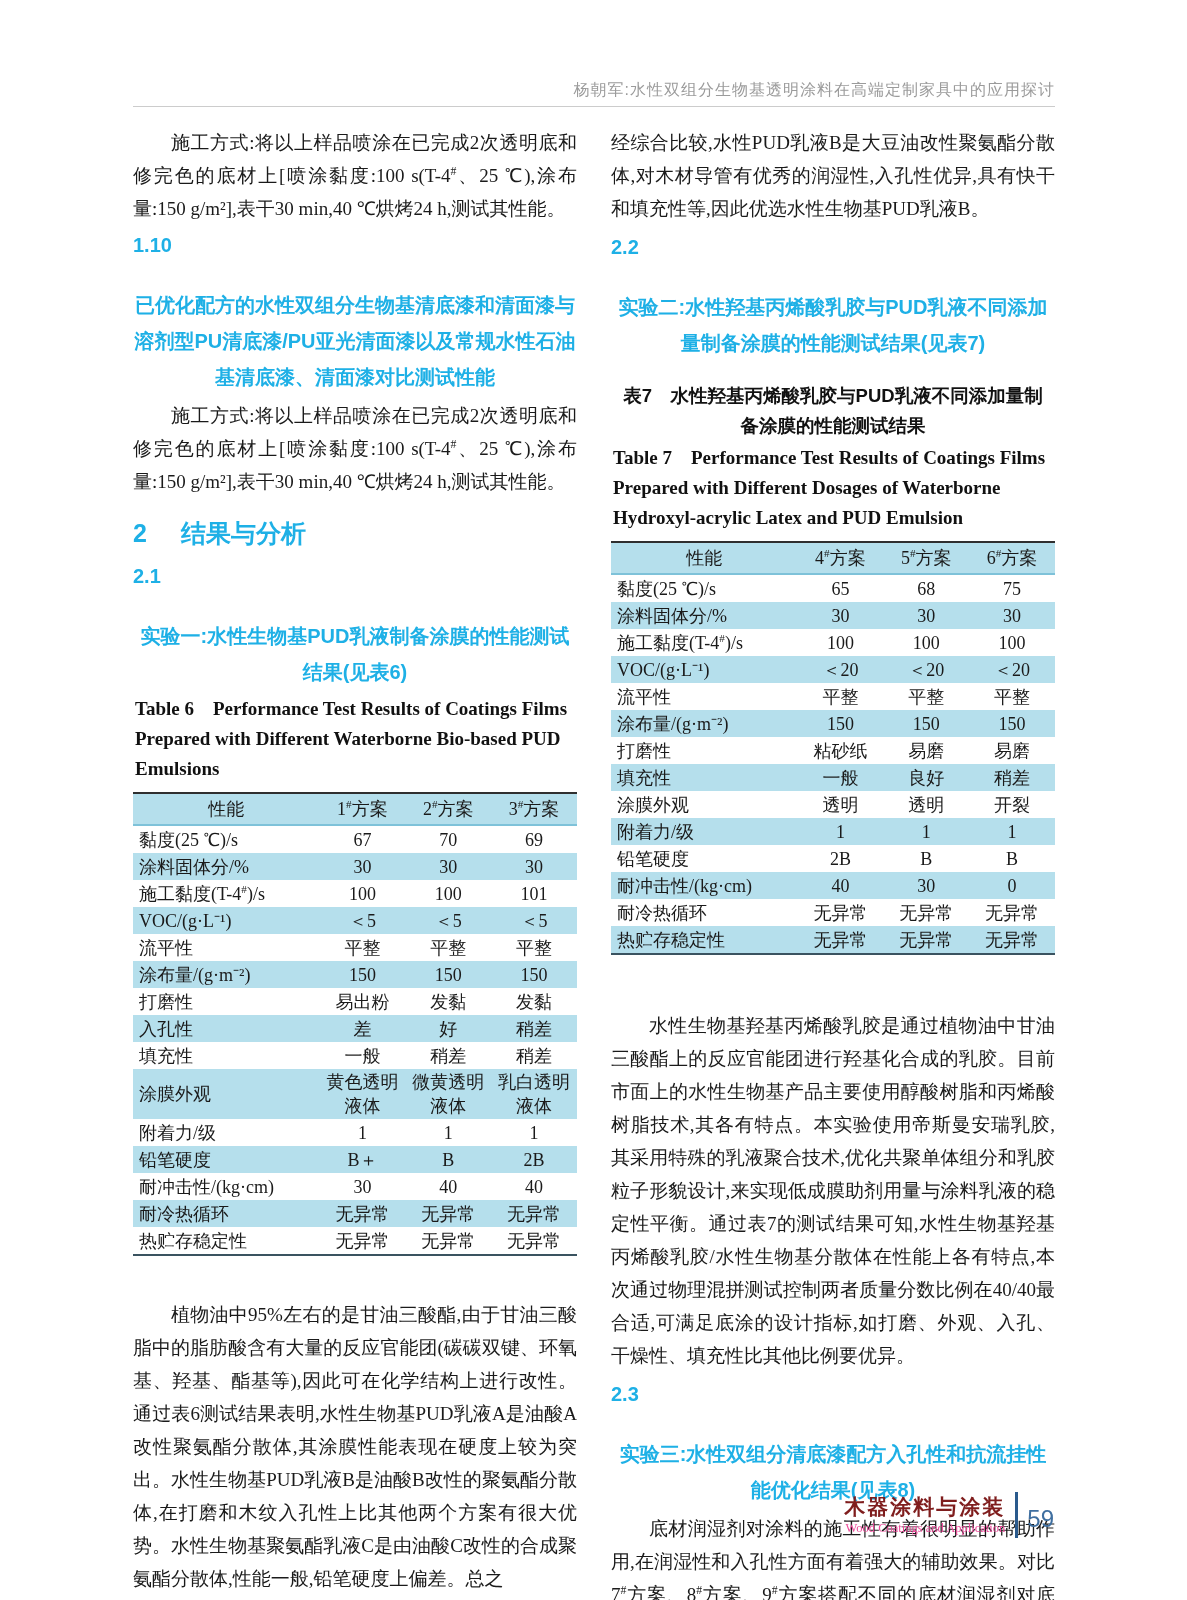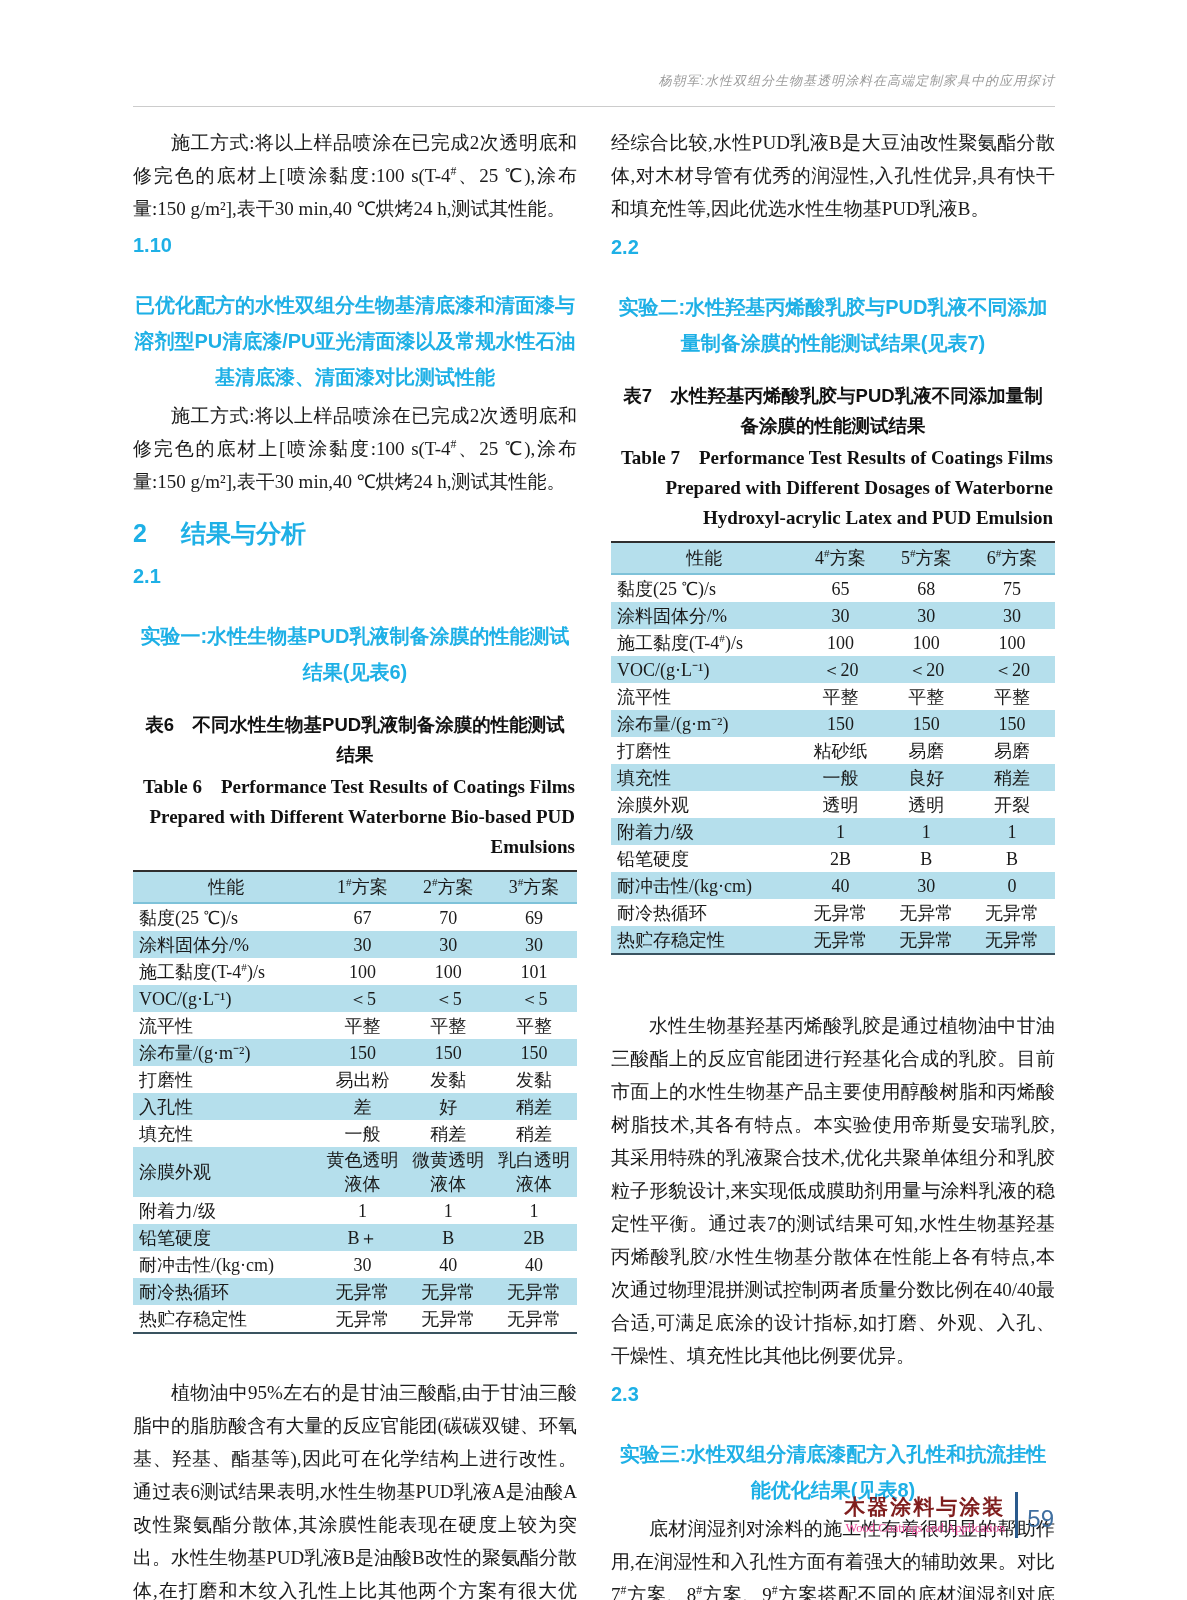--- a/index.html
+++ b/index.html
@@ -2,23 +2,23 @@
 <html><head>
 <meta charset="utf-8">
 <style>
   html,body { margin:0; padding:0; background:#e8e8e8; }
   .page {
     position:relative; width:1187px; height:1600px; margin:0 auto;
     background:#ffffff; overflow:hidden;
     font-family:"Liberation Serif", serif; color:#1a1a1a;
   }
   .running-head {
-    position:absolute; left:133px; width:922px; top:72px;
+    position:absolute; left:133px; width:922px; top:80px;
     text-align:right; font-family:"Liberation Sans", sans-serif;
-    font-size:13px; color:#9b9b9b; letter-spacing:1px;font-style:italic;
+    font-size:16px; color:#9b9b9b; letter-spacing:1px;
   }
   .head-rule {
     position:absolute; left:133px; width:922px; top:106px;
     border-top:1.5px solid #cccccc; height:0;
   }
   .col { position:absolute; top:126px; width:444px; }
   .col-left  { left:133px; }
   .col-right { left:611px; }
 
   p.body-text {
@@ -41,21 +41,21 @@
     font-weight:bold; font-size:25px; line-height:34px; margin:18px 0 8px 0;
   }
   .section-heading .h-num { flex:0 0 48px; }
 
   .caption-cn {
     margin:20px 6px 2px 6px; text-align:center;
     font-family:"Liberation Sans", sans-serif; font-weight:bold;
     font-size:18.5px; line-height:30px; color:#111;
   }
   .caption-en {
-    margin:0 2px; text-align:right; font-family:"Liberation Serif", serif;
+    margin:0 2px; text-align:left; font-family:"Liberation Serif", serif;
     font-weight:bold; font-size:19px; line-height:30px; color:#111;
   }
 
   table.perf-table {
     width:100%; border-collapse:collapse; margin-top:8px;
     font-size:18px; font-family:"Liberation Serif", serif;
     border-top:2px solid #2f2f2f;
   }
   table.perf-table th {
     background:#b5dfec; font-weight:normal; height:30px;
@@ -110,21 +110,20 @@
     <div class="section-heading">
       <span class="h-num">2</span>
       <span class="h-text">结果与分析</span>
     </div>
 
     <div class="sub-heading">
       <span class="h-num">2.1</span>
       <span class="h-text">实验一:水性生物基PUD乳液制备涂膜的性能测试结果(见表6)</span>
     </div>
 
-    <div class="caption-cn">表6　不同水性生物基PUD乳液制备涂膜的性能测试结果</div>
     <div class="caption-en">Table 6　Performance Test Results of Coatings Films Prepared with Different Waterborne Bio-based PUD Emulsions</div>
 
     <table class="perf-table">
         <thead>
           <tr>
             <th>性能</th>
             <th>1<sup class="hash">#</sup>方案</th>
             <th>2<sup class="hash">#</sup>方案</th>
             <th>3<sup class="hash">#</sup>方案</th>
           </tr>

